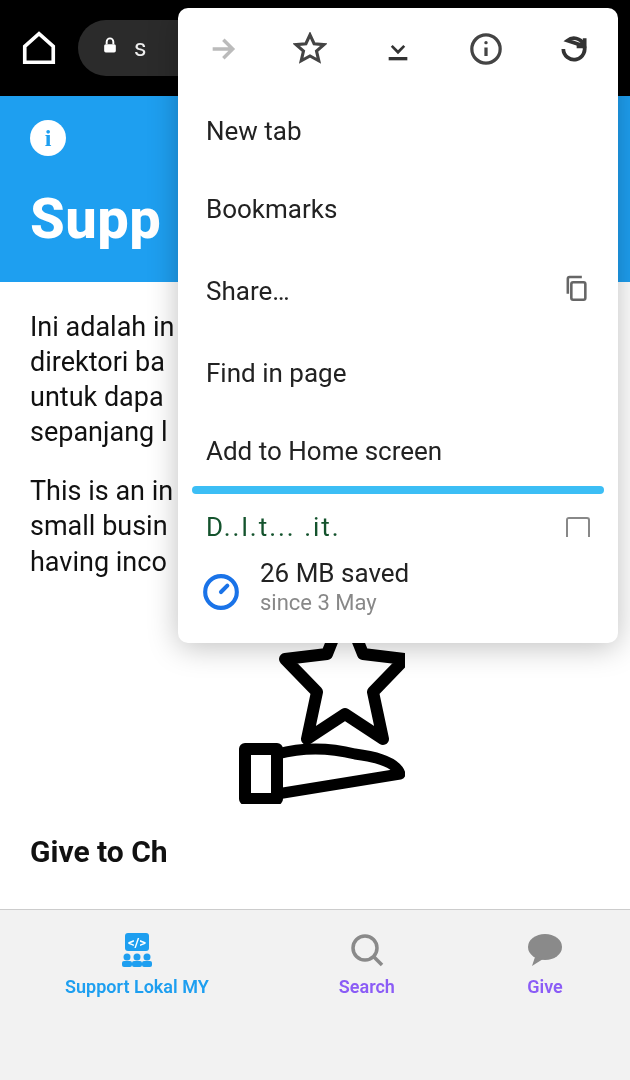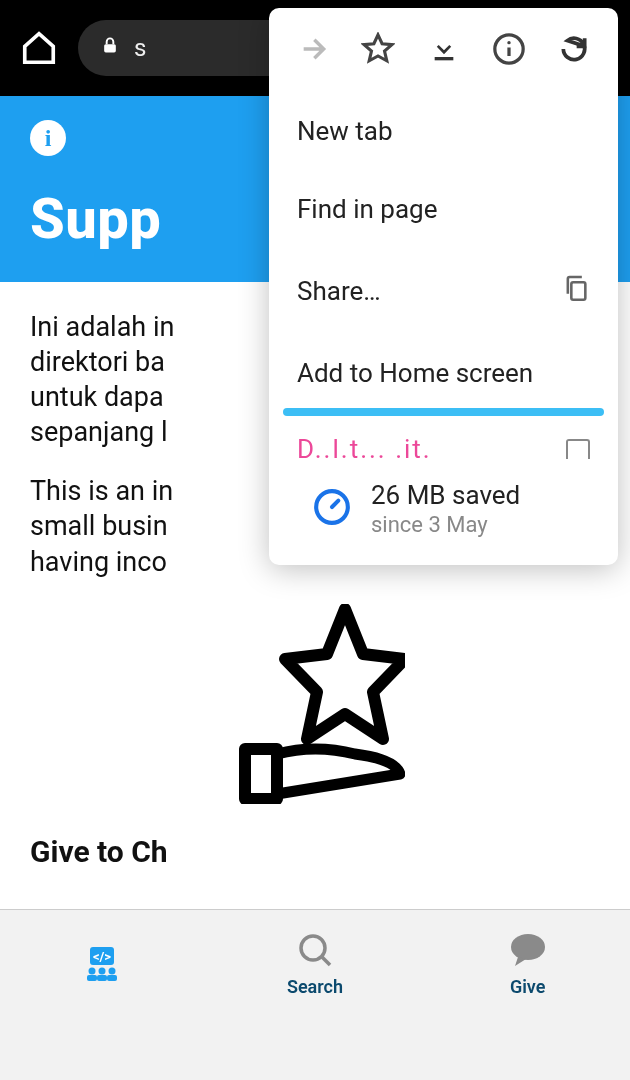--- a/index.html
+++ b/index.html
@@ -76,31 +76,31 @@
   .bottom-nav {
     background: #f2f2f2;
     height: 100px;
     display: flex;
     align-items: center;
     justify-content: space-around;
     padding-top: 8px;
   }
   .nav-item {
     display: flex; flex-direction: column; align-items: center; gap: 6px;
-    font-size: 18px; font-weight: 600; color: #0c4a6e;
+    font-size: 18px; font-weight: 600; color: #8b5cf6;
   }
   .nav-item.active { color: #1e9ff0; }
   .nav-icon-box { height: 40px; display:flex; align-items:center; justify-content:center; }
   
   
   .menu {
     position: absolute;
     top: 8px;
     right: 12px;
-    width: 349px;
+    width: 440px;
     background: #fff;
     border-radius: 10px;
     box-shadow: 0 4px 30px rgba(0,0,0,0.25);
     overflow: hidden;
     padding-bottom: 10px;
   }
   .menu-icons-row {
     display: flex;
     justify-content: space-between;
     align-items: center;
@@ -115,27 +115,27 @@
     align-items: center;
     justify-content: space-between;
   }
   .share-copy-icon { color: #666; }
   .underline-highlight {
     height: 8px;
     background: #3cbef5;
     border-radius: 6px;
     margin: -4px 14px 0 14px;
   }
-  .menu-item.faded { color: #ec4899; padding-bottom: 6px; padding-top: 18px; gap: 12px;}
+  .menu-item.faded { color: #14532d; padding-bottom: 6px; padding-top: 18px; gap: 12px;}
   
   .data-saver {
     display: flex;
-    align-items: center;
+    align-items: flex-end;
     gap: 20px;
-    padding: 10px 44px 18px;
+    padding: 10px 24px 18px;
   }
   .data-saver .ds-icon { color: #1a73e8; }
   .data-saver .line1 { font-size: 26px; color: #222; }
   .data-saver .line2 { font-size: 22px; color: #888; margin-top: 2px; }
   
   .checkbox-box {
     width: 24px; height: 20px;
     border: 2.5px solid #888;
     border-bottom: none;
     border-radius: 3px 3px 0 0;
@@ -197,20 +197,21 @@
         <rect x="8" y="0" width="24" height="18" rx="3" fill="#1e9ff0"></rect>
         <text x="20" y="14" font-size="13" fill="#fff" text-anchor="middle" font-weight="bold">&lt;/&gt;</text>
         <circle cx="10" cy="24" r="3.5" fill="#1e9ff0"></circle>
           <rect x="5" y="28" width="10" height="6" rx="2" fill="#1e9ff0"></rect>
         <circle cx="20" cy="24" r="3.5" fill="#1e9ff0"></circle>
           <rect x="15" y="28" width="10" height="6" rx="2" fill="#1e9ff0"></rect>
         <circle cx="30" cy="24" r="3.5" fill="#1e9ff0"></circle>
           <rect x="25" y="28" width="10" height="6" rx="2" fill="#1e9ff0"></rect>
       </svg>
     </div>
+    <span>Support Lokal MY</span>
   </div>
   <div class="nav-item">
     <div class="nav-icon-box">
       <svg width="36" height="36" viewBox="0 0 36 36" fill="none" stroke="#8a8a8a" stroke-width="3.5">
         <circle cx="16" cy="16" r="12"></circle>
         <line x1="25" y1="25" x2="33" y2="33"></line>
       </svg>
     </div>
     <span>Search</span>
   </div>
@@ -255,32 +256,35 @@
           <path d="M20 4v6h-6"></path>
           <path d="M4 12a8 8 0 1 0 3-6.3L20 10"></path>
         </svg>
     </span>
   </div>
 
   <div class="menu-item">
     <span>New tab</span>
   </div>
   <div class="menu-item">
-    <span>Find in page</span>
+    <span>Bookmarks</span>
   </div>
   <div class="menu-item">
     <span>Share…</span>
     <span class="share-copy-icon">
       <svg width="28" height="32" viewBox="0 0 24 24" fill="none" stroke="#666" stroke-width="2.2">
         <rect x="8" y="7" width="12" height="15" rx="1.5"></rect>
         <path d="M5 17 V4 a1.5 1.5 0 0 1 1.5-1.5 H17"></path>
       </svg>
     </span>
   </div>
   <div class="menu-item">
+    <span>Find in page</span>
+  </div>
+  <div class="menu-item">
     <span>Add to Home screen</span>
   </div>
   <div class="underline-highlight"></div>
 
   <div class="menu-item faded">
     <span style="letter-spacing:2px">D..l.t... .it.</span>
     <span class="checkbox-box"></span>
   </div>
 
   <div class="data-saver">

